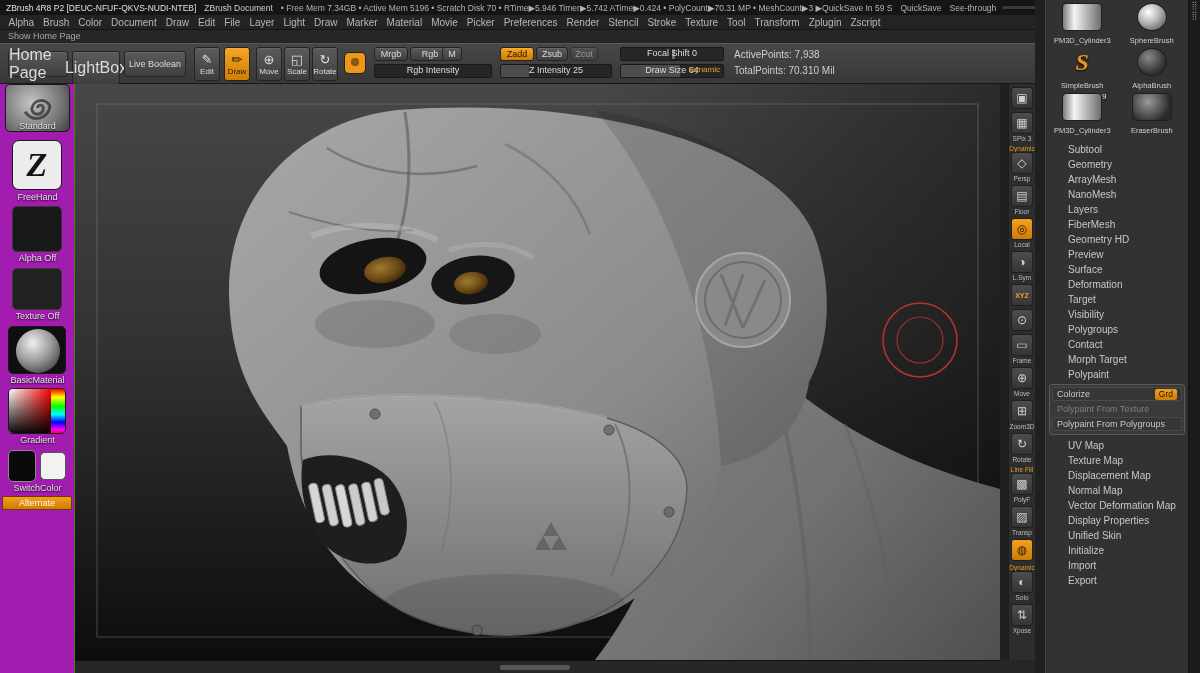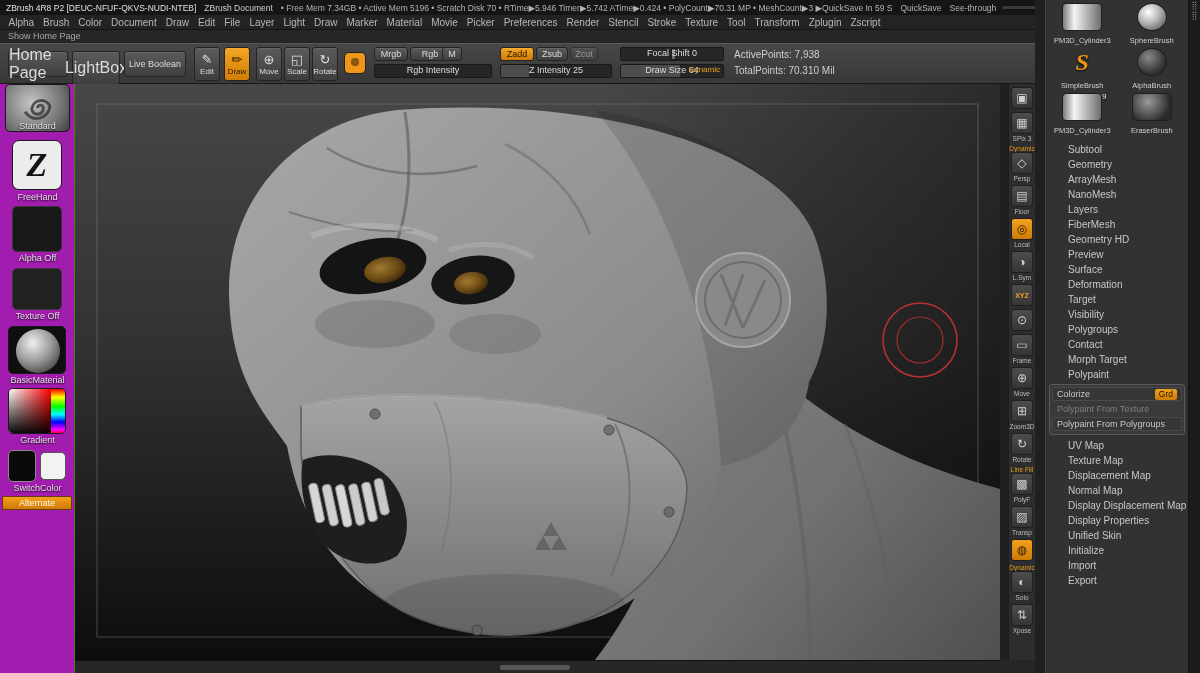--- a/index.html
+++ b/index.html
@@ -479,21 +479,21 @@
       </div>
       <div class="pp-row dim">Polypaint From Texture</div>
       <div class="pp-row">Polypaint From Polygroups</div>
     </div>
 
     <div class="tp-list">
         <div class="tp-row">UV Map</div>
         <div class="tp-row">Texture Map</div>
         <div class="tp-row">Displacement Map</div>
         <div class="tp-row">Normal Map</div>
-        <div class="tp-row">Display Displacement Map</div>
+        <div class="tp-row">Vector Deformation Map</div>
         <div class="tp-row">Display Properties</div>
         <div class="tp-row">Unified Skin</div>
         <div class="tp-row">Initialize</div>
         <div class="tp-row">Import</div>
         <div class="tp-row">Export</div>
       </div>
   </div>
 
   <div class="right-edge">
     <span class="re-dots">⣿</span>

